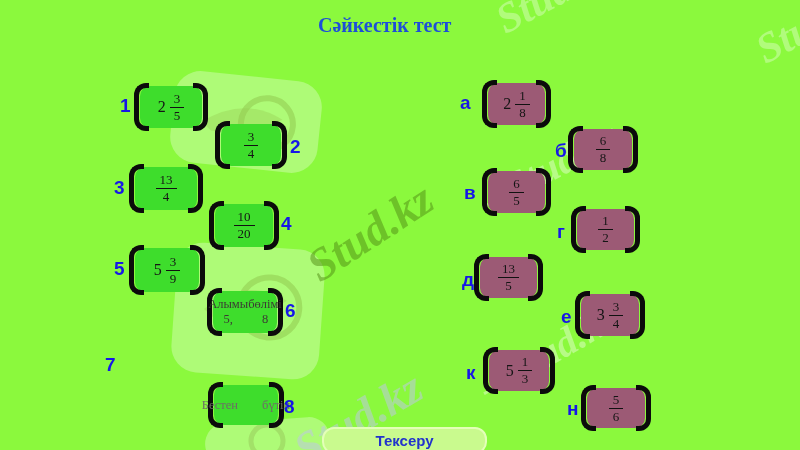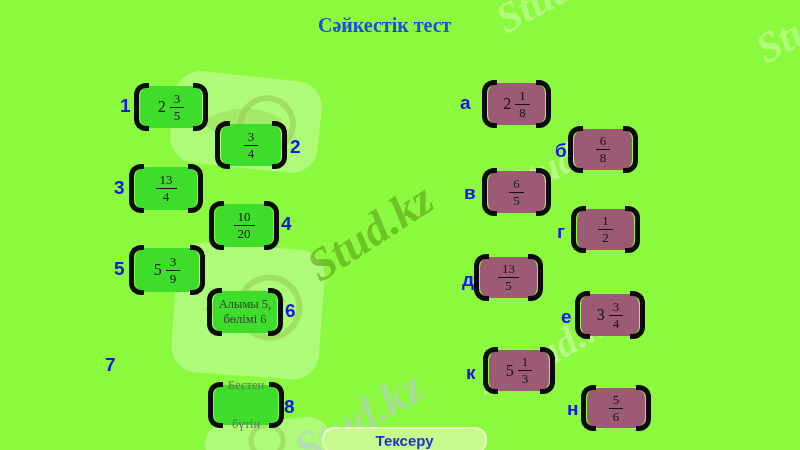--- a/index.html
+++ b/index.html
@@ -39,21 +39,21 @@
   .br.r { right:-2px; border-left:none;  border-radius:0 12px 12px 0; }
   .content {
     position:absolute; inset:0; z-index:3;
     display:flex; align-items:center; justify-content:center; gap:4px;
     font-family:"Liberation Serif", serif; color:#151515;
   }
   .whole { font-size:16px; }
   .frac { display:inline-flex; flex-direction:column; align-items:stretch; text-align:center; line-height:1.05; }
   .fn { font-size:13px; border-bottom:1.5px solid #111; padding:0 4px 1px; }
   .fd { font-size:13px; padding-top:1px; }
-  .text-content { flex-direction:column; gap:0; font-size:12.5px; line-height:1.18; color:#3c3c34; text-align:center; }
+  .text-content { flex-direction:row; gap:0; font-size:12.5px; line-height:1.18; color:#3c3c34; text-align:center; }
   .text-content.muted { color:#6d6d66;gap:24px; }
   .num-label {
     position:absolute; z-index:2; font-size:19px; font-weight:bold; color:#1616E8;
     font-family:"Liberation Sans", sans-serif;
   }
   
   .check-btn {
     position:absolute; left:322px; top:427px; width:165px; height:27px; z-index:2;
     background:#C9FA8E; border:2px solid #E3FFB8; border-radius:12px;
     color:#2233CC; font-weight:bold; font-size:15px;
@@ -158,21 +158,21 @@
         </span>
     </div>
   </div>
 
   <div class="card" style="left:209px;top:288px;width:72px;height:48px;">
     <div class="fill green"></div>
     <span class="br l"></span>
     <span class="br r"></span>
     <div class="content text-content">
       <div>Алымы 5,</div>
-      <div>бөлімі 6</div>
+      <div>бөлімі 8</div>
     </div>
   </div>
   <span class="num-label" style="left:285px;top:300px;">6</span>
 
   <span class="num-label" style="left:105px;top:354px;">7</span>
 
   <div class="card" style="left:210px;top:382px;width:72px;height:46px;">
     <div class="fill green"></div>
     <span class="br l"></span>
     <span class="br r"></span>

